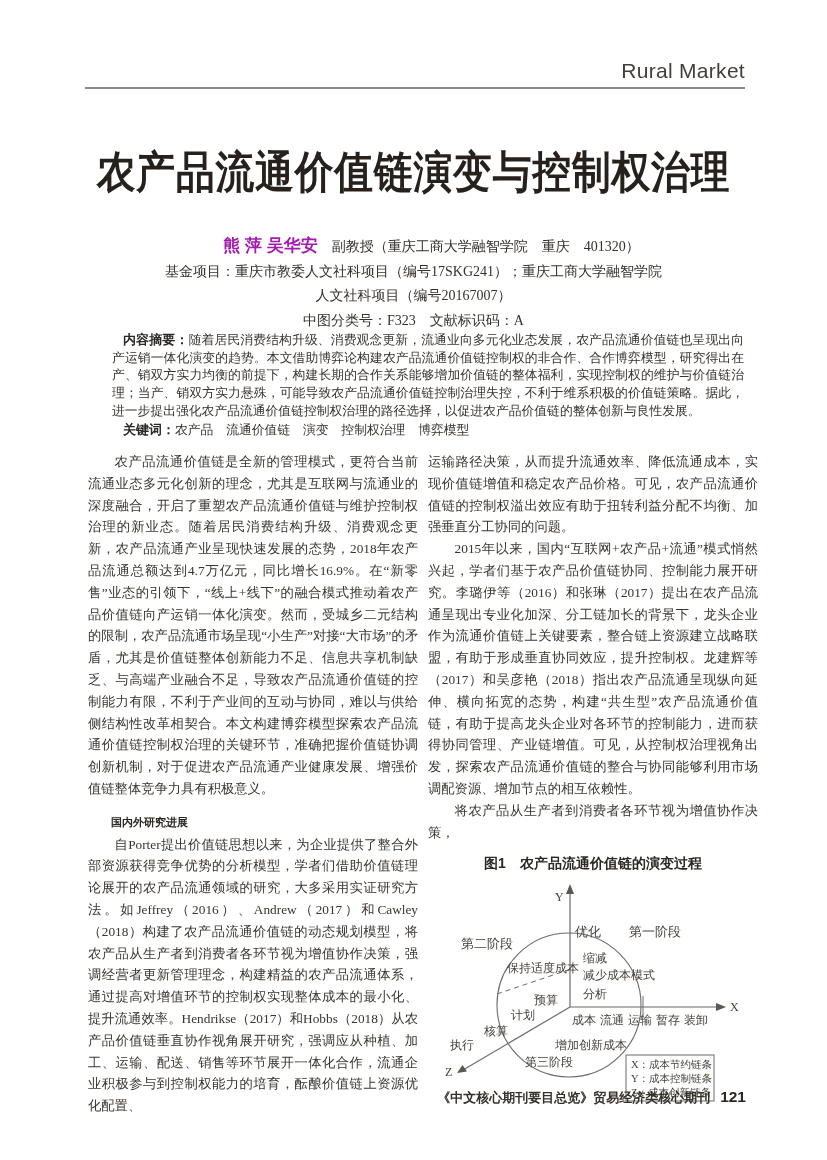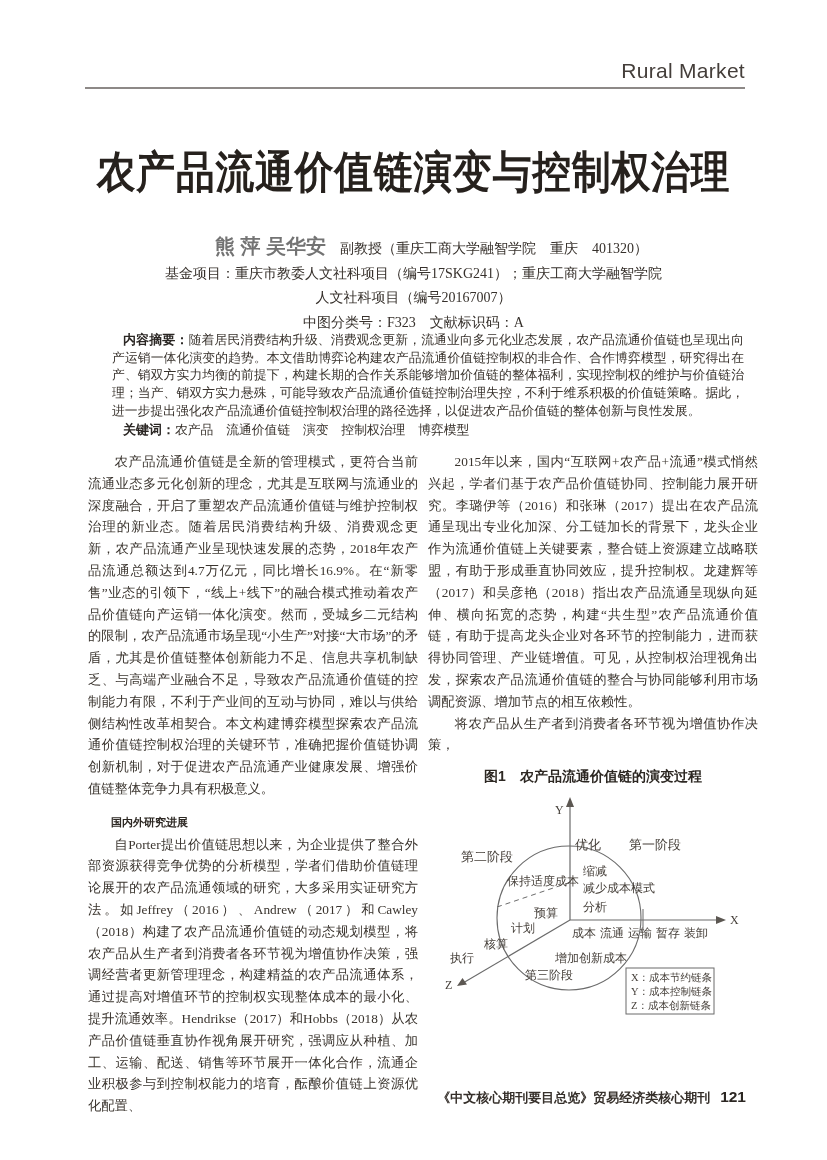--- a/index.html
+++ b/index.html
@@ -23,21 +23,21 @@
     font-weight:bold; font-size:44px; line-height:56px; color:#26211d;
     transform:scaleX(0.88); letter-spacing:1px;
     font-family:"DejaVu Serif","Liberation Serif",serif;
   }
   .meta {
     position:absolute; top:234px; left:0; width:100%; text-align:center;
     font-size:14px; line-height:24.5px; color:#36302b;
   }
   .meta .authors {
     font-family:"Liberation Sans","DejaVu Sans",sans-serif;
-    font-weight:bold; font-size:20px; color:#737373;padding-left:36px;
+    font-weight:bold; font-size:17px; color:#a21caf;padding-left:36px;
   }
   .abstract {
     position:absolute; top:331px; left:112px; width:632px;
     font-size:12.8px; line-height:17.7px; text-align:justify; color:#38322c;
   }
   .abstract .label {
     font-family:"Liberation Sans","DejaVu Sans",sans-serif;
     font-weight:bold; font-size:13px; color:#2b2724;padding-left:11px;
   }
   .columns {
@@ -101,20 +101,21 @@
     </div>
   </div>
 
   <div class="columns">
     <div class="col">
       <p class="indent">农产品流通价值链是全新的管理模式，更符合当前流通业态多元化创新的理念，尤其是互联网与流通业的深度融合，开启了重塑农产品流通价值链与维护控制权治理的新业态。随着居民消费结构升级、消费观念更新，农产品流通产业呈现快速发展的态势，2018年农产品流通总额达到4.7万亿元，同比增长16.9%。在“新零售”业态的引领下，“线上+线下”的融合模式推动着农产品价值链向产运销一体化演变。然而，受城乡二元结构的限制，农产品流通市场呈现“小生产”对接“大市场”的矛盾，尤其是价值链整体创新能力不足、信息共享机制缺乏、与高端产业融合不足，导致农产品流通价值链的控制能力有限，不利于产业间的互动与协同，难以与供给侧结构性改革相契合。本文构建博弈模型探索农产品流通价值链控制权治理的关键环节，准确把握价值链协调创新机制，对于促进农产品流通产业健康发展、增强价值链整体竞争力具有积极意义。</p>
       <div class="section-heading">国内外研究进展</div>
       <p class="indent">自Porter提出价值链思想以来，为企业提供了整合外部资源获得竞争优势的分析模型，学者们借助价值链理论展开的农产品流通领域的研究，大多采用实证研究方法。如Jeffrey（2016）、Andrew（2017）和Cawley（2018）构建了农产品流通价值链的动态规划模型，将农产品从生产者到消费者各环节视为增值协作决策，强调经营者更新管理理念，构建精益的农产品流通体系，通过提高对增值环节的控制权实现整体成本的最小化、提升流通效率。Hendrikse（2017）和Hobbs（2018）从农产品价值链垂直协作视角展开研究，强调应从种植、加工、运输、配送、销售等环节展开一体化合作，流通企业积极参与到控制权能力的培育，酝酿价值链上资源优化配置、</p>
     </div>
     <div class="col">
+      <p>运输路径决策，从而提升流通效率、降低流通成本，实现价值链增值和稳定农产品价格。可见，农产品流通价值链的控制权溢出效应有助于扭转利益分配不均衡、加强垂直分工协同的问题。</p>
       <p class="indent">2015年以来，国内“互联网+农产品+流通”模式悄然兴起，学者们基于农产品价值链协同、控制能力展开研究。李璐伊等（2016）和张琳（2017）提出在农产品流通呈现出专业化加深、分工链加长的背景下，龙头企业作为流通价值链上关键要素，整合链上资源建立战略联盟，有助于形成垂直协同效应，提升控制权。龙建辉等（2017）和吴彦艳（2018）指出农产品流通呈现纵向延伸、横向拓宽的态势，构建“共生型”农产品流通价值链，有助于提高龙头企业对各环节的控制能力，进而获得协同管理、产业链增值。可见，从控制权治理视角出发，探索农产品流通价值链的整合与协同能够利用市场调配资源、增加节点的相互依赖性。</p>
       <p class="indent">将农产品从生产者到消费者各环节视为增值协作决策，</p>
 
       <div class="fig">
         <div class="fig-title">图1　农产品流通价值链的演变过程</div>
         <svg class="diagram" width="320" height="264" viewBox="0 0 320 264" xmlns="http://www.w3.org/2000/svg">
 
           <circle cx="136" cy="128" r="72" stroke-width="1.1"></circle>
 
           <line x1="137" y1="130" x2="137" y2="14" stroke-width="1.2"></line>

